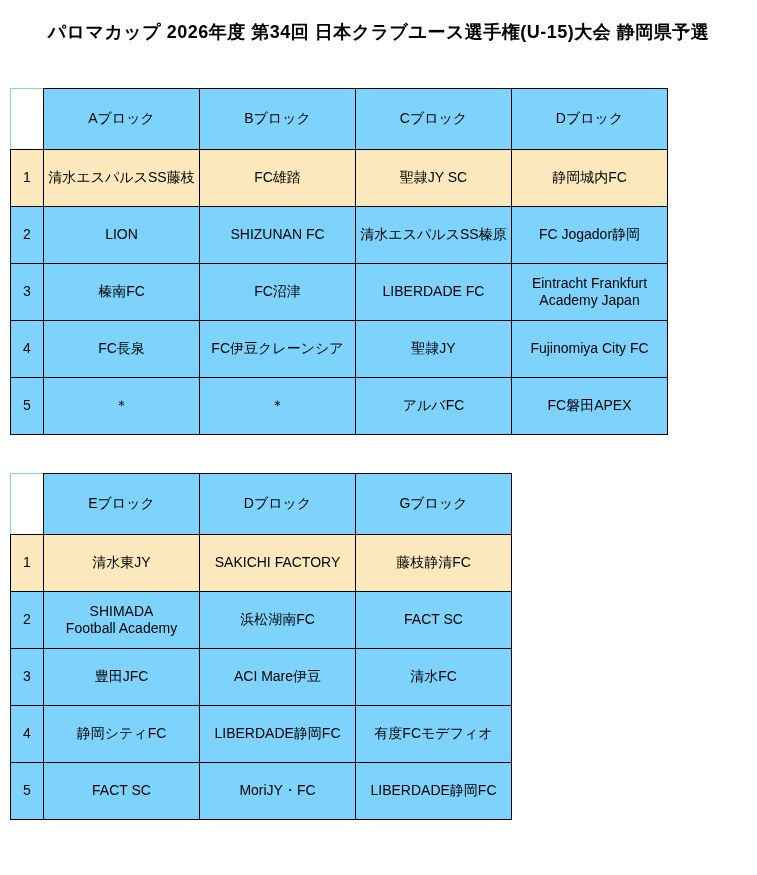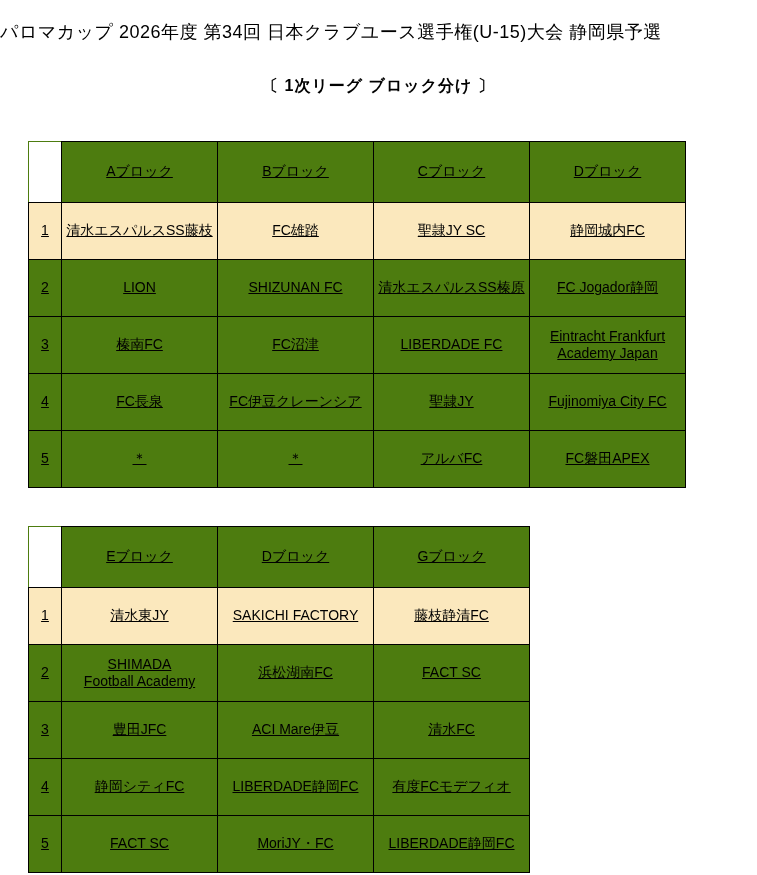--- a/index.html
+++ b/index.html
@@ -15,39 +15,38 @@
     position: relative;
     overflow: hidden;
   }
   .page {
     width: 757px;
     height: 875px;
     position: relative;
     box-sizing: border-box;
   }
   .title {
-    text-align: left;
+    text-align: center;
     font-size: 18px;
-    font-weight: normal;
+    font-weight: bold;
     letter-spacing: 0.5px;
     margin-top: 20px;
   }
   .subtitle {
     text-align: center;
     font-size: 16px;
     font-weight: bold;
     margin-top: 32px;
     letter-spacing: 1px;
   }
   table.block-table {
     border-collapse: collapse;
     table-layout: fixed;
-    margin-left: 28px;
-    background: #4d7c0f;
-    text-decoration: underline;
+    margin-left: 10px;
+    background: #7dd3fc;
   }
   table.block-table td,
   table.block-table th {
     border: 1px solid #000000;
     text-align: center;
     vertical-align: middle;
     font-weight: normal;
     font-size: 14px;
     padding: 4px 2px;
     line-height: 1.25;
@@ -82,21 +81,20 @@
   .two-line {
     white-space: pre-line;
   }
 </style>
 </head>
 <body>
 
 <div class="page">
 
   <div class="title">パロマカップ 2026年度 第34回 日本クラブユース選手権(U-15)大会 静岡県予選</div>
-  <div class="subtitle">〔 1次リーグ ブロック分け 〕</div>
 
   <div class="table1-wrap">
     <table class="block-table">
       <tbody>
         <tr class="hdr-row">
           <td class="idx-col corner-blank"></td>
           <td class="team-col">Aブロック</td>
           <td class="team-col">Bブロック</td>
           <td class="team-col">Cブロック</td>
           <td class="team-col">Dブロック</td>

